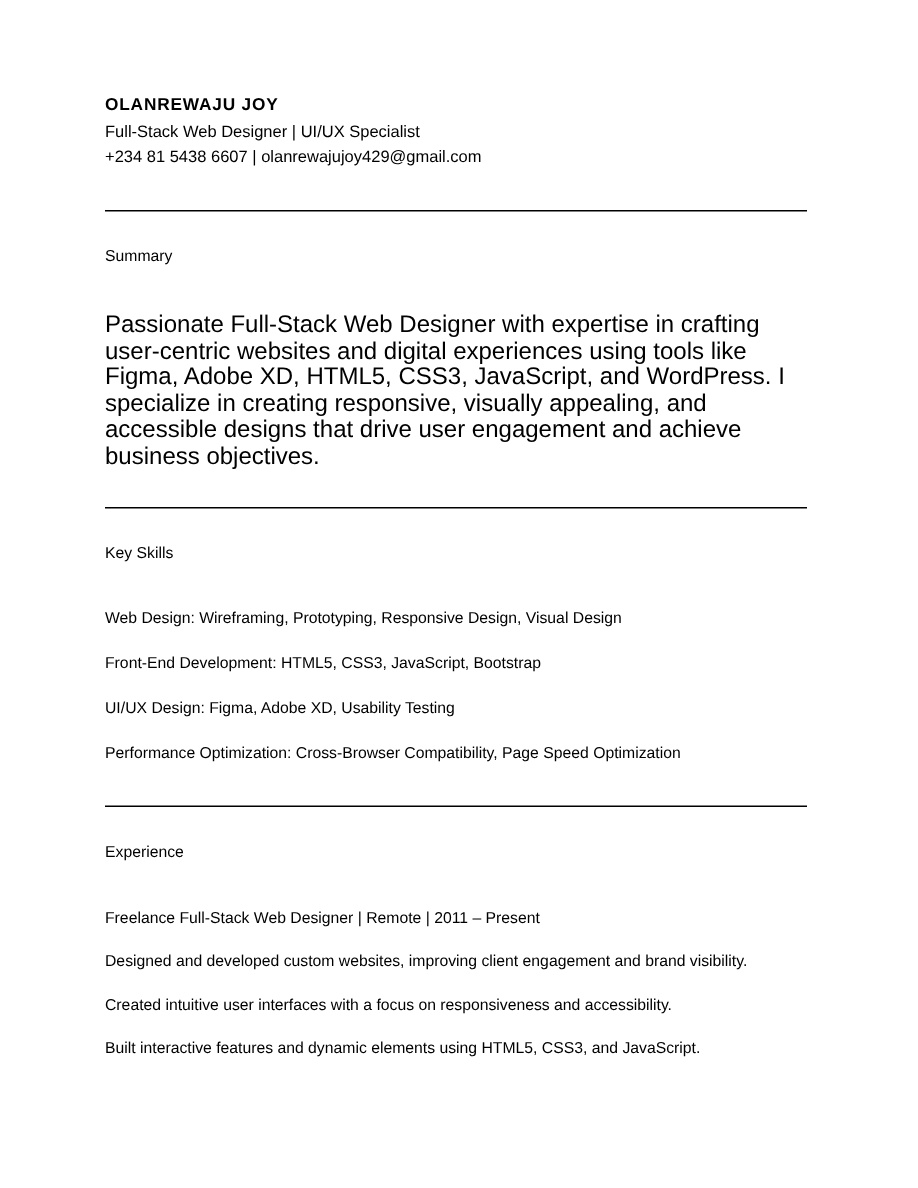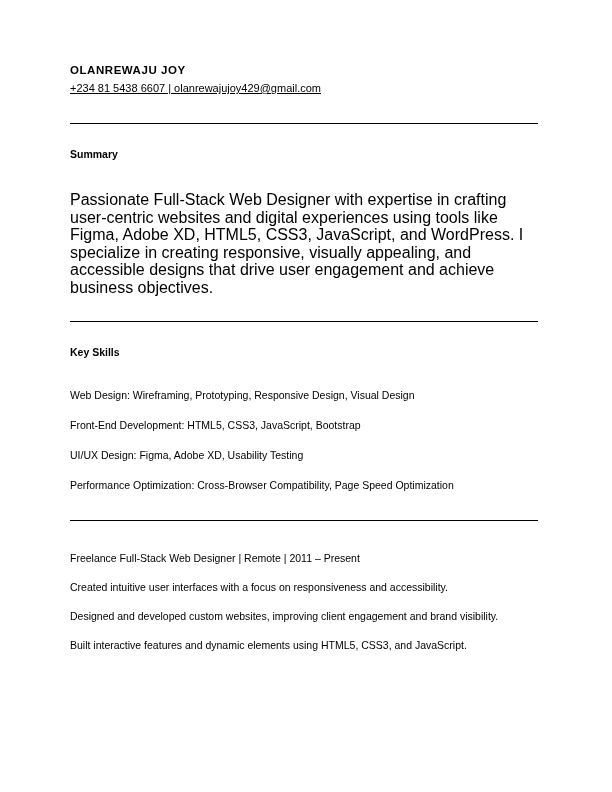--- a/index.html
+++ b/index.html
@@ -46,41 +46,40 @@
     line-height: 16px;
     margin: 0 0 1px 0;
     white-space: nowrap;
   }
   .contact {
     font-size: 11px;
     font-weight: normal;
     line-height: 16px;
     margin: 0;
     white-space: nowrap;
-    text-decoration: underline;
   }
 
   
   .rule {
     width: 468px;
     height: 0;
     border: 0;
     border-top: 1.1px solid #000000;
     margin: 0;
     padding: 0;
     display: block;
   }
   .rule-1 { margin-top: 27px; }
   .rule-2 { margin-top: 24px; }
   .rule-3 { margin-top: 28px; }
 
   
   .section-heading {
     font-size: 10.5px;
-    font-weight: bold;
+    font-weight: normal;
     line-height: 14px;
     margin: 0;
     padding-top: 23px;
   }
 
   
   .summary-block {
     padding-top: 30px;
   }
   .summary-text {
@@ -130,20 +129,21 @@
   }
 </style>
 </head>
 <body>
 
 <div class="page">
   <div class="content">
 
     <div>
       <div class="name">OLANREWAJU JOY</div>
+      <div class="headline">Full-Stack Web Designer | UI/UX Specialist</div>
       <div class="contact">+234 81 5438 6607 | olanrewajujoy429@gmail.com</div>
     </div>
 
     <hr class="rule rule-1">
 
     <div>
       <div class="section-heading">Summary</div>
       <div class="summary-block">
         <p class="summary-text">Passionate Full-Stack Web Designer with expertise in crafting user-centric websites and digital experiences using tools like Figma, Adobe XD, HTML5, CSS3, JavaScript, and WordPress. I specialize in creating responsive, visually appealing, and accessible designs that drive user engagement and achieve business objectives.</p>
       </div>
@@ -157,22 +157,23 @@
         <div class="skill-line">Web Design: Wireframing, Prototyping, Responsive Design, Visual Design</div>
         <div class="skill-line">Front-End Development: HTML5, CSS3, JavaScript, Bootstrap</div>
         <div class="skill-line">UI/UX Design: Figma, Adobe XD, Usability Testing</div>
         <div class="skill-line">Performance Optimization: Cross-Browser Compatibility, Page Speed Optimization</div>
       </div>
     </div>
 
     <hr class="rule rule-3">
 
     <div>
+      <div class="section-heading">Experience</div>
       <div class="experience-block">
         <div class="exp-role">Freelance Full-Stack Web Designer | Remote | 2011 – Present</div>
+        <div class="exp-bullet">Designed and developed custom websites, improving client engagement and brand visibility.</div>
         <div class="exp-bullet">Created intuitive user interfaces with a focus on responsiveness and accessibility.</div>
-        <div class="exp-bullet">Designed and developed custom websites, improving client engagement and brand visibility.</div>
         <div class="exp-bullet">Built interactive features and dynamic elements using HTML5, CSS3, and JavaScript.</div>
       </div>
     </div>
 
   </div>
 </div>
 
 </body></html>

